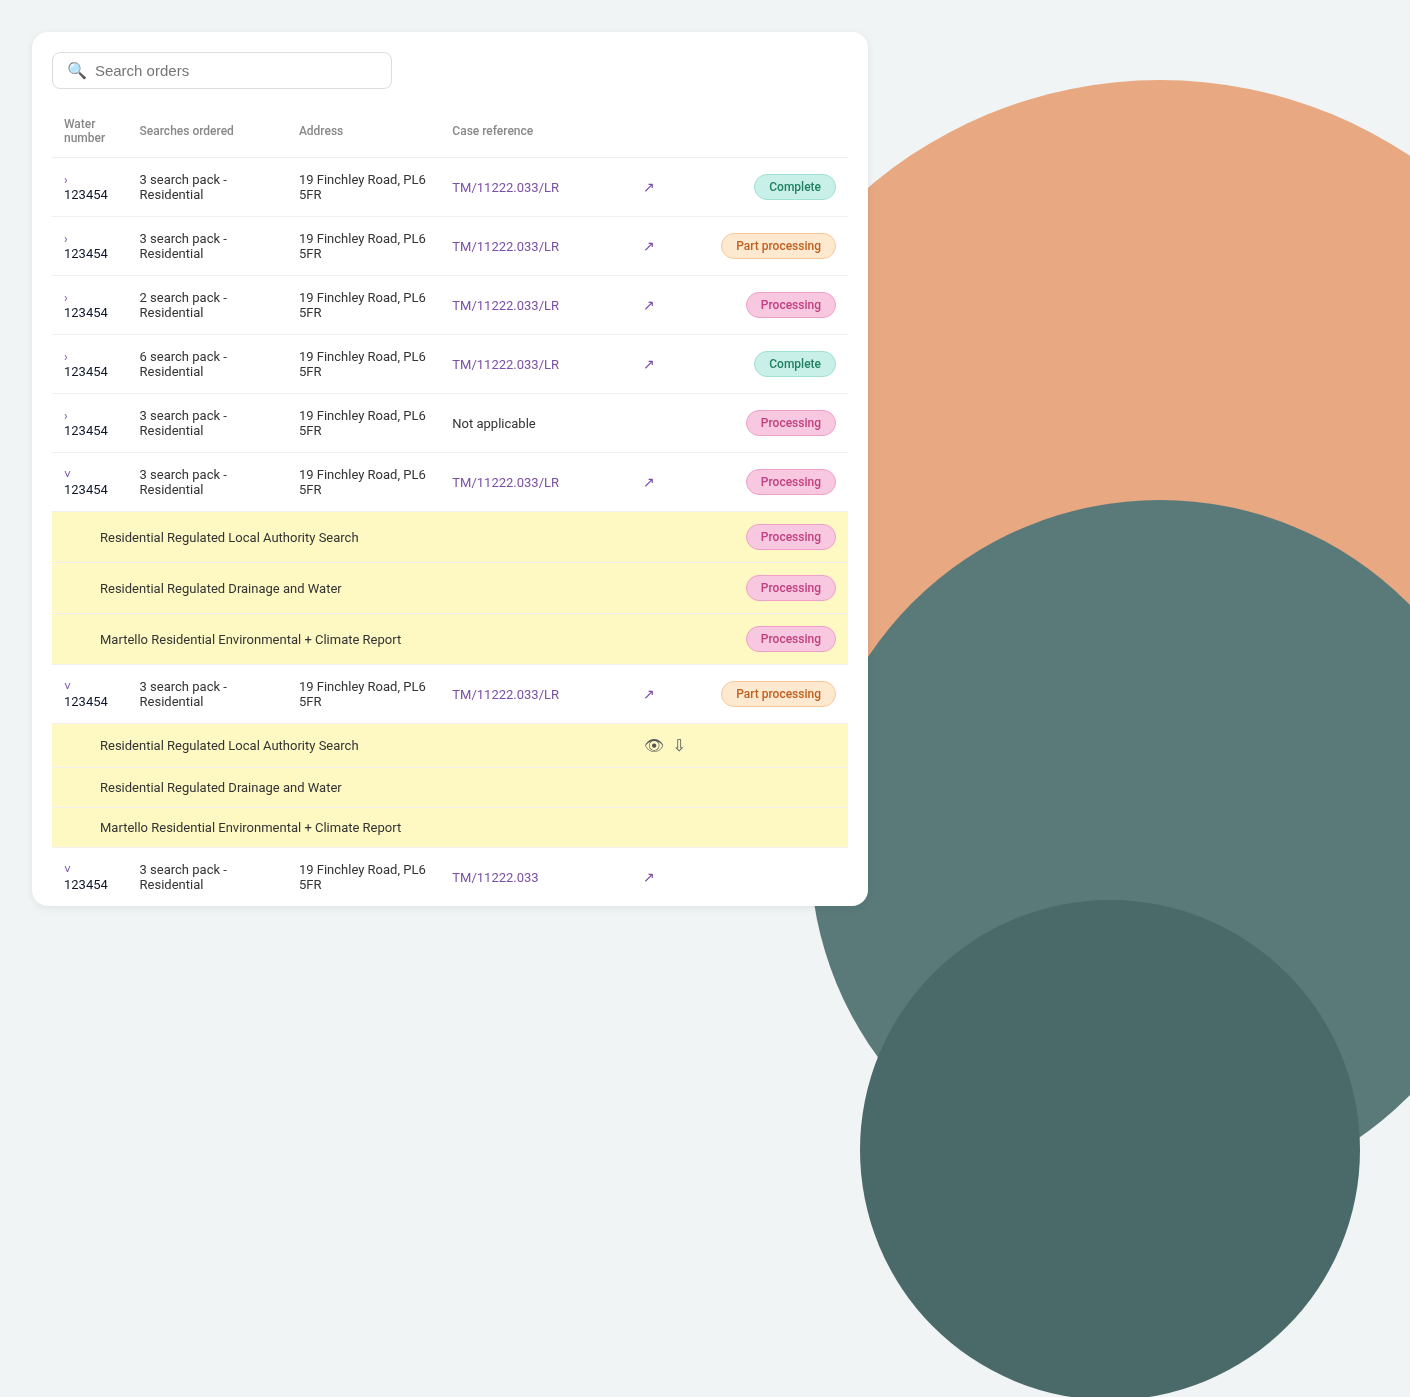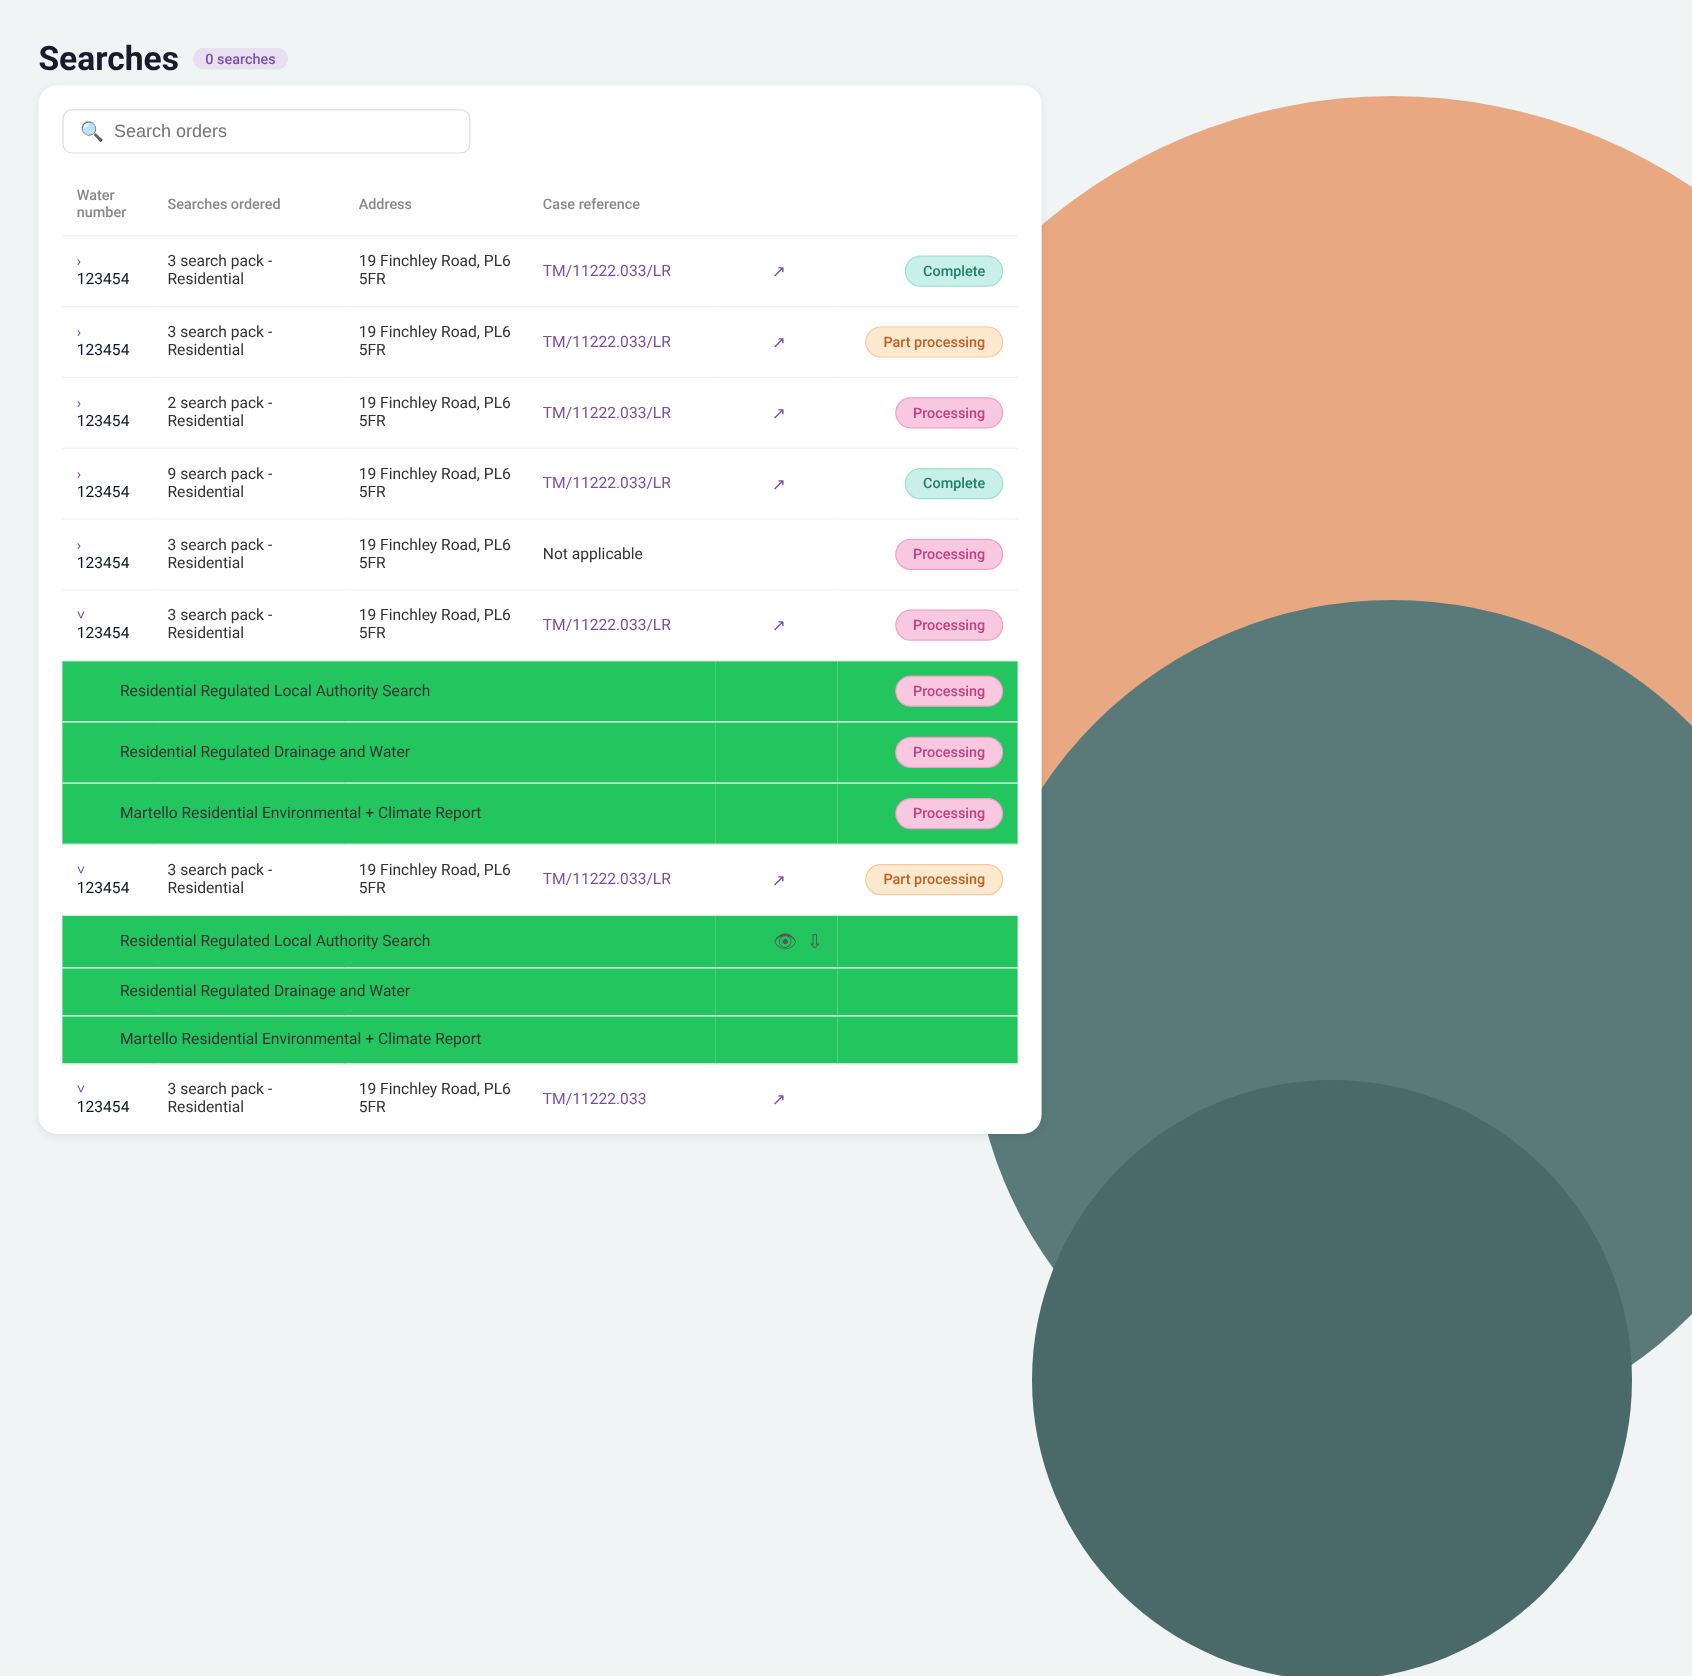--- a/index.html
+++ b/index.html
@@ -131,21 +131,21 @@
       border-bottom: 1px solid #f0f0f0;
     }
     tbody tr:last-child {
       border-bottom: none;
     }
 
     .order-row td {
       background: #fff;
     }
     .sub-row td {
-      background: #22c55e;
+      background: #fef9c3;
       padding: 12px 12px 12px 48px;
     }
 
     .chevron {
       color: #7b4fa6;
       font-size: 12px;
       cursor: pointer;
       margin-right: 6px;
       display: inline-block;
     }
@@ -214,24 +214,20 @@
   </style>
 </head>
 <body>
 
 <div class="bg-circle-orange"></div>
 <div class="bg-circle-teal"></div>
 <div class="bg-circle-teal2"></div>
 
 <div class="main-content">
 
-  <div class="page-header">
-    <h1 class="page-title">Searches</h1>
-    <span class="badge">0 searches</span>
-  </div>
 
   <div class="search-container">
 
     <div class="search-bar">
       <span class="search-icon-wrap">🔍</span>
       <input class="search-input" type="text" placeholder="Search orders" style="">
     </div>
 
     <table>
       <thead>
@@ -265,21 +261,21 @@
           <tr class="order-row">
     <td class="col-order"><span class="chevron">›</span><span class="order-number">123454</span></td>
     <td class="col-searches">2 search pack - Residential</td>
     <td class="col-address">19 Finchley Road, PL6 5FR</td>
     <td class="col-case"><a class="case-ref">TM/11222.033/LR</a></td>
     <td class="icon-col"><span class="external-link">↗</span></td>
     <td class="status-col"><span class="status-badge status-processing">Processing</span></td>
   </tr>
           <tr class="order-row">
     <td class="col-order"><span class="chevron">›</span><span class="order-number">123454</span></td>
-    <td class="col-searches">9 search pack - Residential</td>
+    <td class="col-searches">6 search pack - Residential</td>
     <td class="col-address">19 Finchley Road, PL6 5FR</td>
     <td class="col-case"><a class="case-ref">TM/11222.033/LR</a></td>
     <td class="icon-col"><span class="external-link">↗</span></td>
     <td class="status-col"><span class="status-badge status-complete">Complete</span></td>
   </tr>
           <tr class="order-row">
     <td class="col-order"><span class="chevron">›</span><span class="order-number">123454</span></td>
     <td class="col-searches">3 search pack - Residential</td>
     <td class="col-address">19 Finchley Road, PL6 5FR</td>
     <td class="col-case"><span>Not applicable</span></td>

